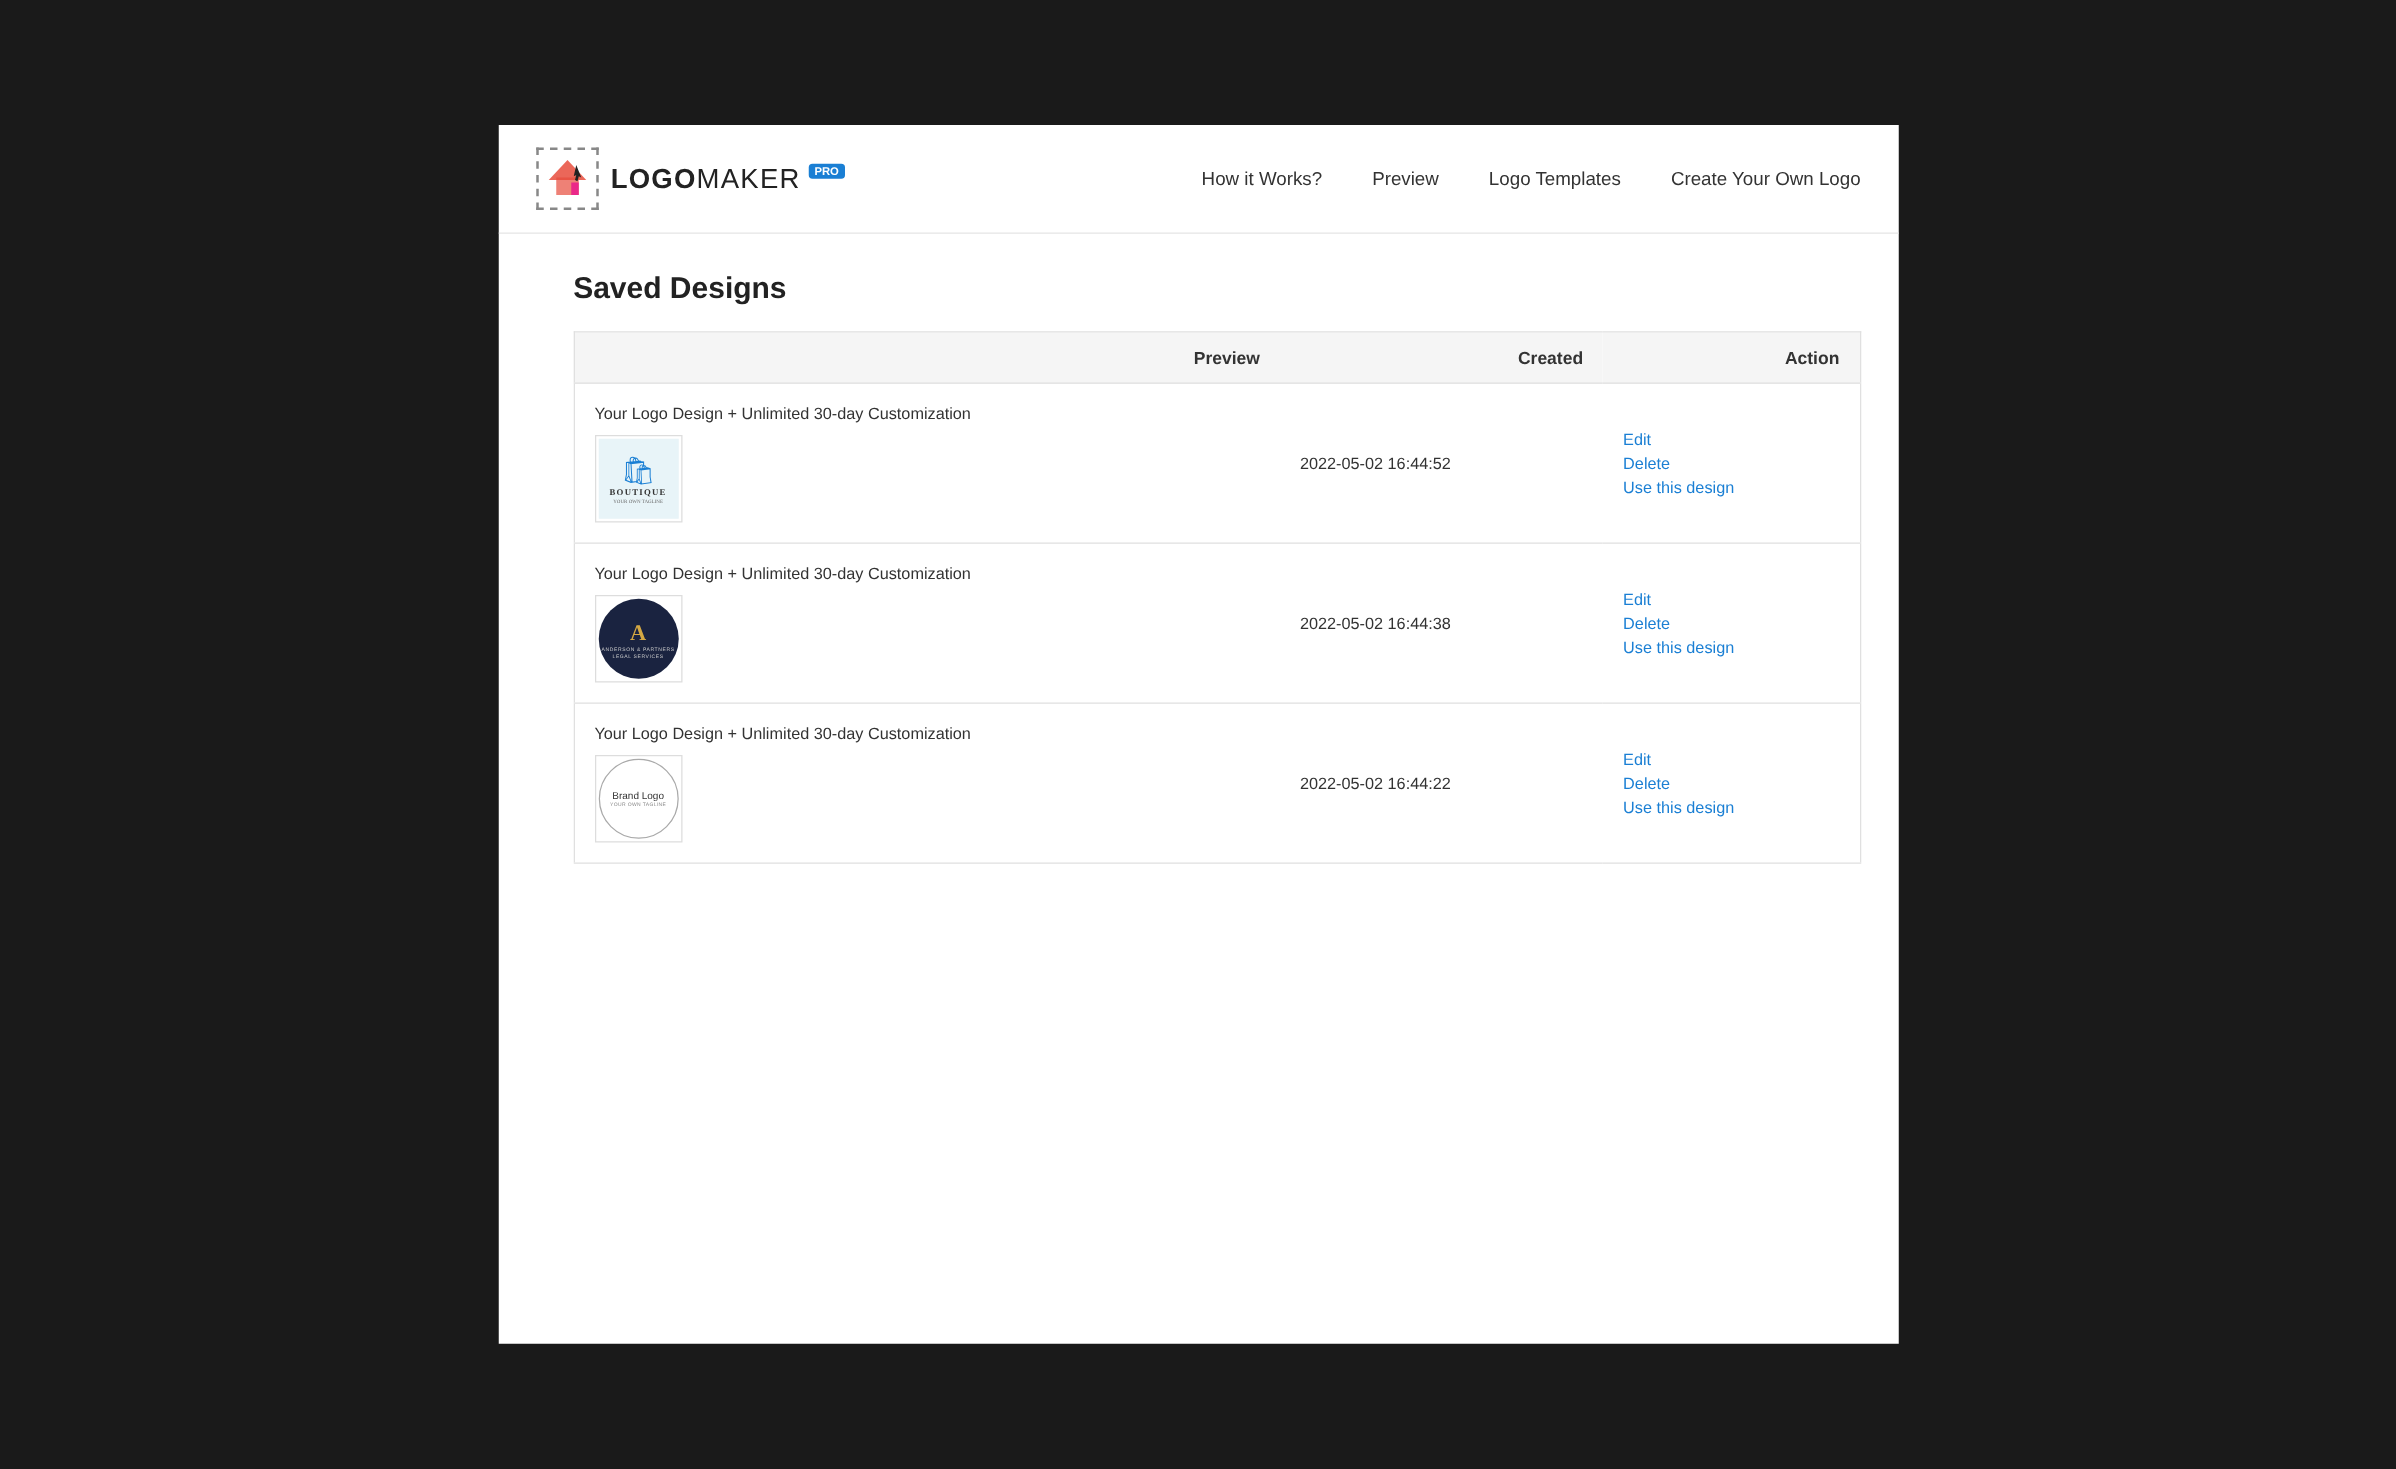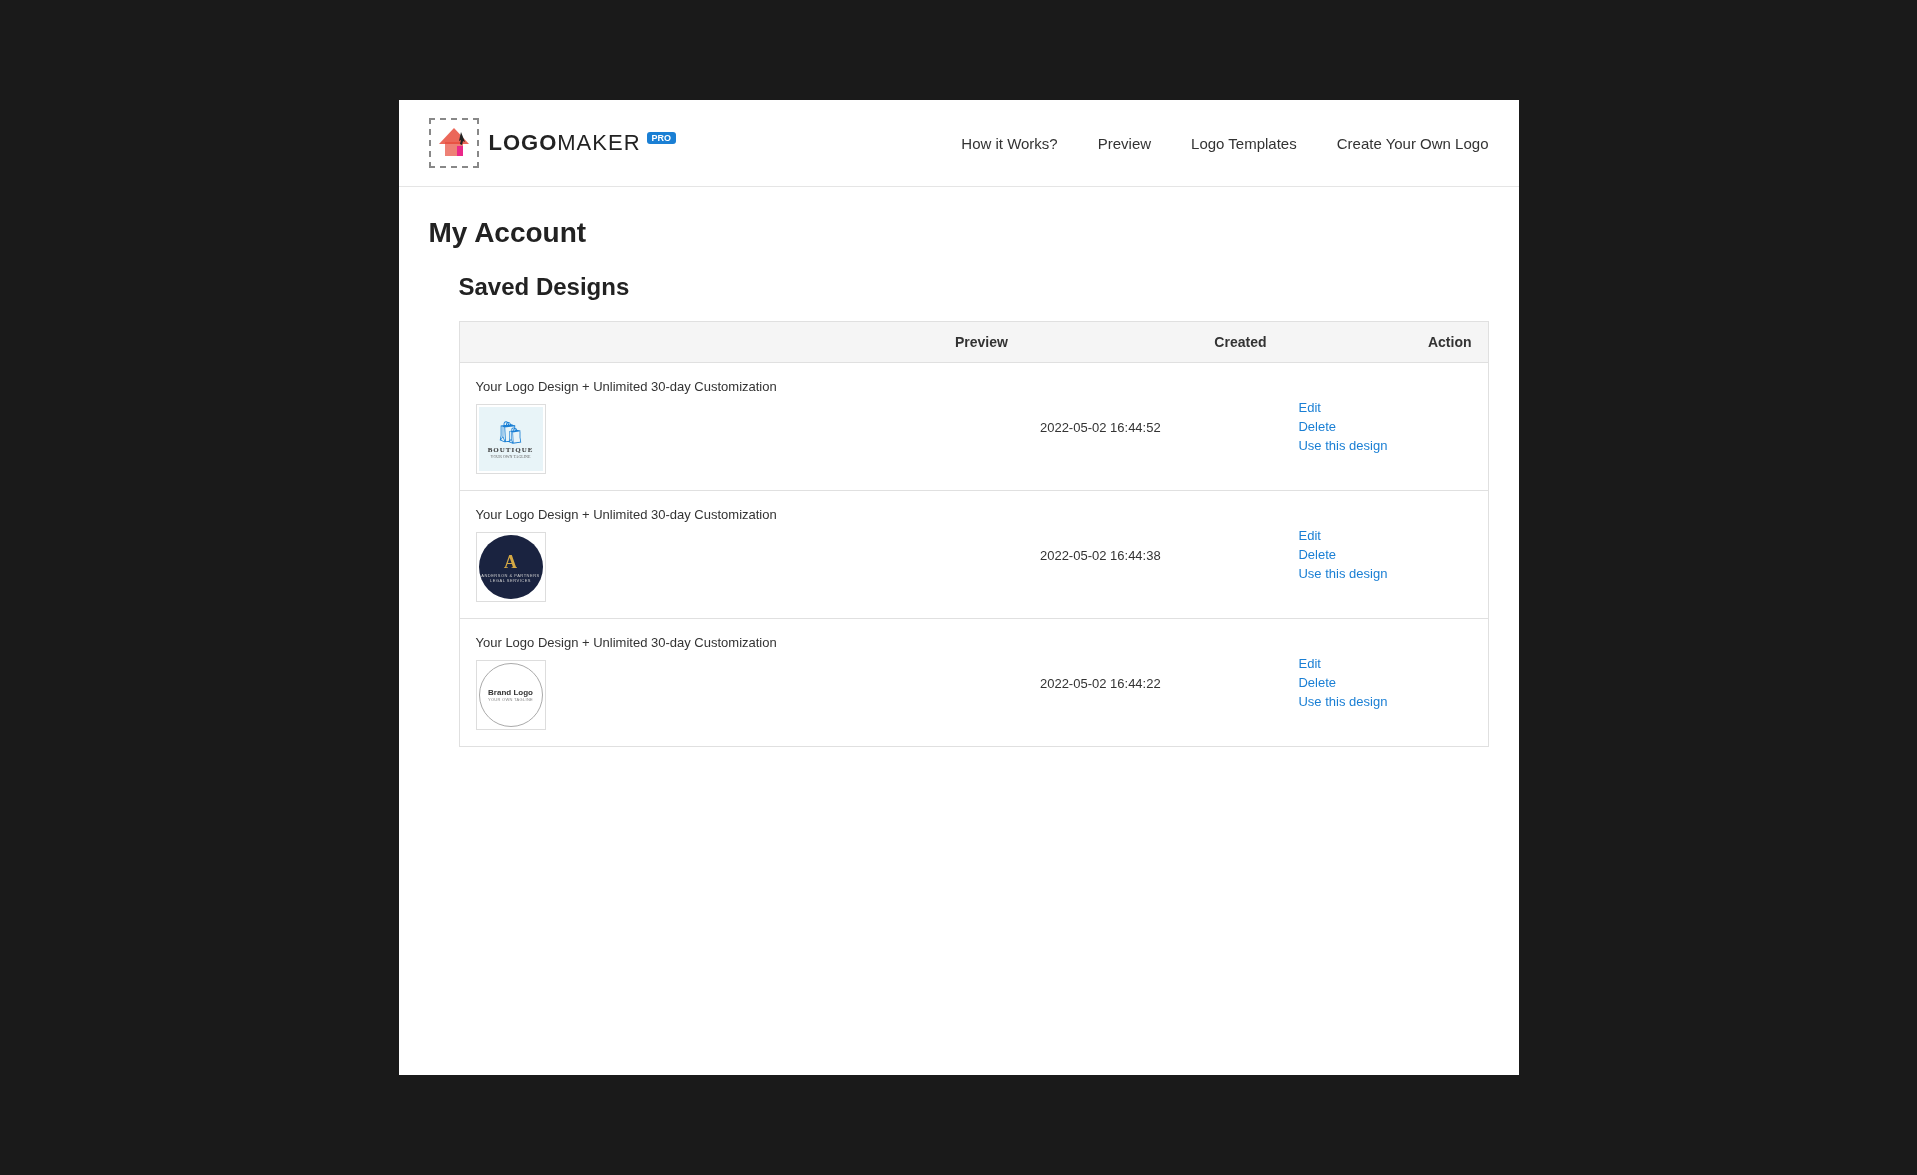--- a/index.html
+++ b/index.html
@@ -209,21 +209,21 @@
       width: 64px;
       height: 64px;
       border-radius: 50%;
       border: 1.5px solid #aaa;
       display: flex;
       flex-direction: column;
       align-items: center;
       justify-content: center;
       position: relative;
     }
-    .preview-brand .brand-center-text { font-size: 8px; color: #333; font-weight: 700; text-align: right; }
+    .preview-brand .brand-center-text { font-size: 8px; color: #333; font-weight: 400; text-align: right; }
     .preview-brand .circle-text { font-size: 4px; color: #888; letter-spacing: 0.3px; text-align: center; }
   </style>
 </head>
 <body>
 
 <div class="page-wrapper">
 
   <header class="header">
     <div class="logo-area">
       <div class="logo-icon">
@@ -232,39 +232,38 @@
           <polygon points="19,4 34,20 4,20" fill="#e74c3c" opacity="0.85"></polygon>
 
           <rect x="10" y="18" width="18" height="14" fill="#e74c3c" opacity="0.7"></rect>
 
           <rect x="22" y="22" width="6" height="10" fill="#e91e8c" opacity="0.9"></rect>
 
           <polygon points="26,8 30,18 28,17 27,21 25,20 26,16 24,17" fill="#222"></polygon>
         </svg>
       </div>
       <div class="logo-text-group">
-        <div style="display:flex; align-items:flex-end;">
+        <div style="display:flex; align-items:center;">
           <span class="logo-text">
             <span class="logo-bold">LOGO</span>
               <span class="logo-light">MAKER</span>
           </span>
           <span class="logo-pro-badge">PRO</span>
         </div>
       </div>
     </div>
     <nav>
       <a href="#">How it Works?</a>
       <a href="#">Preview</a>
       <a href="#">Logo Templates</a>
       <a href="#">Create Your Own Logo</a>
     </nav>
   </header>
 
   <div class="account-section">
-    <h1 class="account-title">My Account</h1>
     <div class="account-body">
 
 
       <div class="main-content">
         <h2 class="saved-designs-title">Saved Designs</h2>
         <table class="designs-table">
           <thead>
             <tr>
               <th>Preview</th>
               <th>Created</th>

